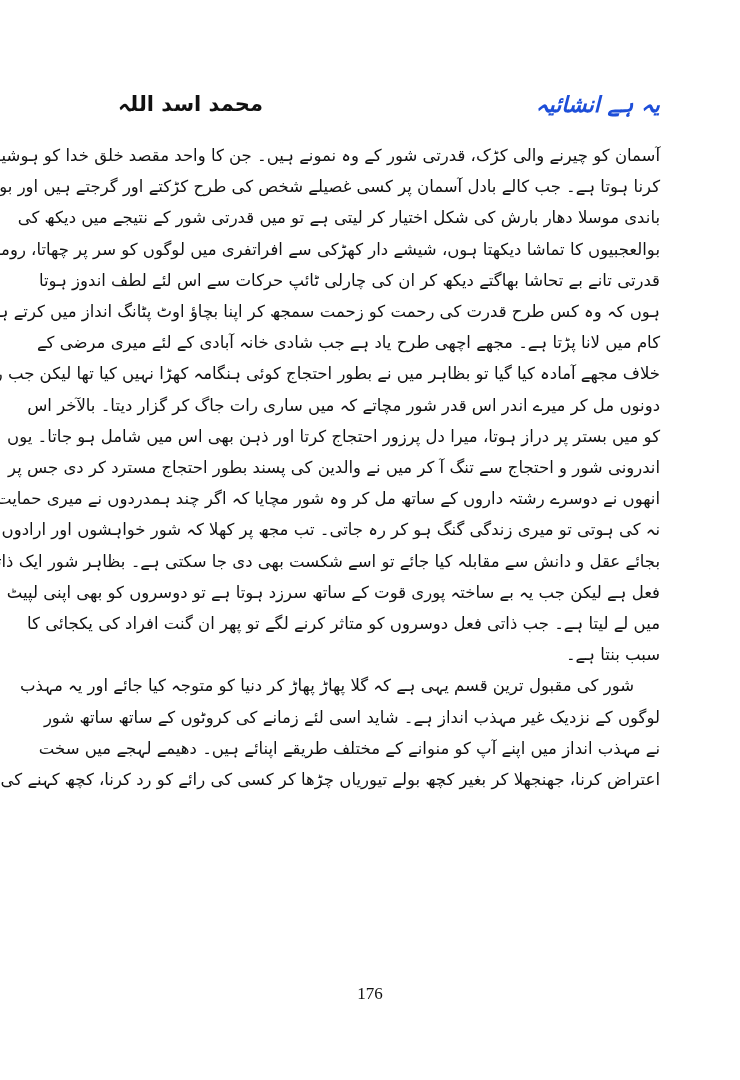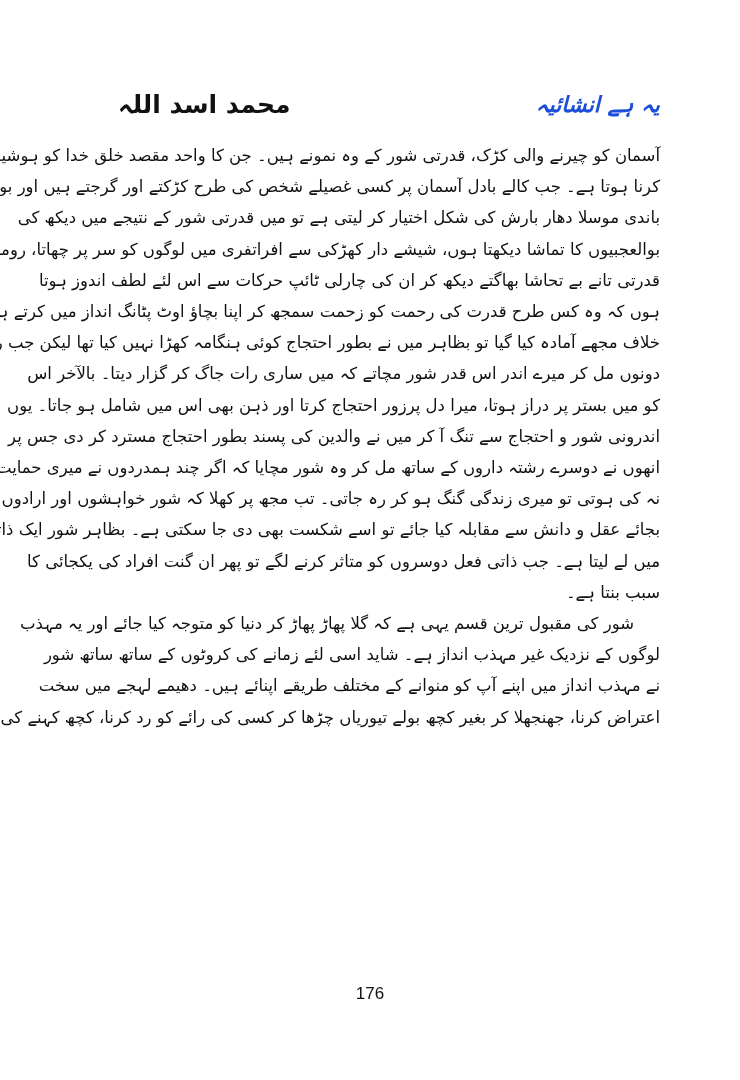--- a/index.html
+++ b/index.html
@@ -11,34 +11,34 @@
     }
     .header {
       position: absolute; left: 118px; right: 80px; top: 82px; height: 44px;
       direction: rtl;
       display: flex; justify-content: space-between; align-items: center;
     }
     .essay-title {
       font-size: 22px; font-weight: bold; color: #1d4ed8; font-style: italic;
     }
     .author {
-      font-size: 25px; font-weight: bold; color: #111;
+      font-size: 21px; font-weight: bold; color: #111;
     }
     .body-text {
       position: absolute; left: 120px; right: 80px; top: 140px;
       direction: rtl; text-align: justify; text-align-last: right;
       font-size: 16.5px; line-height: 31.2px; color: #111;
     }
     .line { display: block; white-space: nowrap; text-align-last: justify; text-align: justify; }
     .line.last { text-align-last: right; }
     .line.indent { padding-right: 26px; }
     .page-number {
       position: absolute; left: 0; right: 0; top: 984px;
       text-align: center;
-      font-family: Liberation Sans, sans-serif;
+      font-family: Liberation Serif, serif;
       font-size: 17px; color: #111;
     }
   </style>
 </head>
 <body>
 
 <div class="page">
   <div class="header">
     <span class="essay-title">یہ ہے انشائیہ</span>
     <span class="author">محمد اسد اللہ</span>
@@ -46,27 +46,29 @@
 
   <div class="body-text">
 
     <span class="line">آسمان کو چیرنے والی کڑک، قدرتی شور کے وہ نمونے ہیں۔ جن کا واحد مقصد خلق خدا کو ہوشیار</span>
     <span class="line">کرنا ہوتا ہے۔ جب کالے بادل آسمان پر کسی غصیلے شخص کی طرح کڑکتے اور گرجتے ہیں اور بوندا</span>
     <span class="line">باندی موسلا دھار بارش کی شکل اختیار کر لیتی ہے تو میں قدرتی شور کے نتیجے میں دیکھ کی</span>
     <span class="line">بوالعجبیوں کا تماشا دیکھتا ہوں، شیشے دار کھڑکی سے افراتفری میں لوگوں کو سر پر چھاتا، رومال، چادر</span>
     <span class="line">قدرتی تانے بے تحاشا بھاگتے دیکھ کر ان کی چارلی ٹائپ حرکات سے اس لئے لطف اندوز ہوتا</span>
     <span class="line last">ہوں کہ وہ کس طرح قدرت کی رحمت کو زحمت سمجھ کر اپنا بچاؤ اوٹ پٹانگ انداز میں کرتے ہیں۔</span>
 
+    <span class="line">کام میں لانا پڑتا ہے۔ مجھے اچھی طرح یاد ہے جب شادی خانہ آبادی کے لئے میری مرضی کے</span>
     <span class="line">خلاف مجھے آمادہ کیا گیا تو بظاہر میں نے بطور احتجاج کوئی ہنگامہ کھڑا نہیں کیا تھا لیکن جب رات</span>
     <span class="line">دونوں مل کر میرے اندر اس قدر شور مچاتے کہ میں ساری رات جاگ کر گزار دیتا۔ بالآخر اس</span>
     <span class="line">کو میں بستر پر دراز ہوتا، میرا دل پرزور احتجاج کرتا اور ذہن بھی اس میں شامل ہو جاتا۔ یوں</span>
     <span class="line">اندرونی شور و احتجاج سے تنگ آ کر میں نے والدین کی پسند بطور احتجاج مسترد کر دی جس پر</span>
     <span class="line">انھوں نے دوسرے رشتہ داروں کے ساتھ مل کر وہ شور مچایا کہ اگر چند ہمدردوں نے میری حمایت</span>
     <span class="line">نہ کی ہوتی تو میری زندگی گنگ ہو کر رہ جاتی۔ تب مجھ پر کھلا کہ شور خواہشوں اور ارادوں کو مطیع</span>
     <span class="line">بجائے عقل و دانش سے مقابلہ کیا جائے تو اسے شکست بھی دی جا سکتی ہے۔ بظاہر شور ایک ذاتی</span>
+    <span class="line">فعل ہے لیکن جب یہ بے ساختہ پوری قوت کے ساتھ سرزد ہوتا ہے تو دوسروں کو بھی اپنی لپیٹ</span>
     <span class="line">میں لے لیتا ہے۔ جب ذاتی فعل دوسروں کو متاثر کرنے لگے تو پھر ان گنت افراد کی یکجائی کا</span>
     <span class="line last">سبب بنتا ہے۔</span>
 
     <span class="line indent">شور کی مقبول ترین قسم یہی ہے کہ گلا پھاڑ پھاڑ کر دنیا کو متوجہ کیا جائے اور یہ مہذب</span>
     <span class="line">لوگوں کے نزدیک غیر مہذب انداز ہے۔ شاید اسی لئے زمانے کی کروٹوں کے ساتھ ساتھ شور</span>
     <span class="line">نے مہذب انداز میں اپنے آپ کو منوانے کے مختلف طریقے اپنائے ہیں۔ دھیمے لہجے میں سخت</span>
     <span class="line">اعتراض کرنا، جھنجھلا کر بغیر کچھ بولے تیوریاں چڑھا کر کسی کی رائے کو رد کرنا، کچھ کہنے کی بجائے</span>
   </div>
 
   <div class="page-number">176</div>

